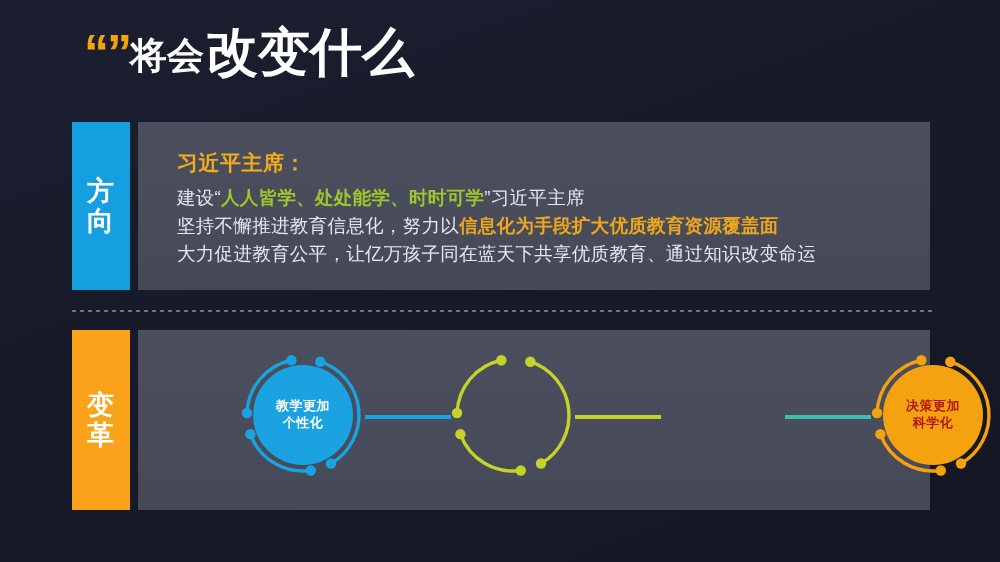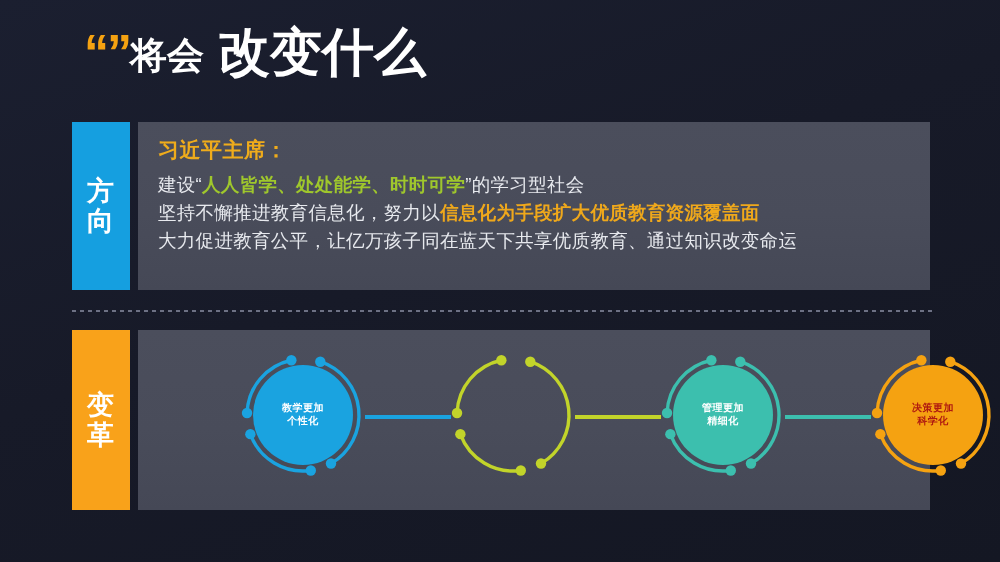--- a/index.html
+++ b/index.html
@@ -47,21 +47,21 @@
     color: #ffffff;
     font-size: 37px;
     font-weight: bold;
     position: relative;
     top: -2px;
   }
   .title-big {
     color: #ffffff;
     font-size: 52px;
     font-weight: bold;
-    margin-left: 14px;
+    margin-left: 2px;
   }
 
   
   .section {
     position: absolute;
     display: flex;
     align-items: stretch;
   }
   .sec-tab {
     width: 58px;
@@ -88,21 +88,22 @@
   
   #section-direction {
     left: 72px;
     top: 122px;
     width: 858px;
     height: 168px;
   }
   #section-direction .sec-tab { background: #159fe0; }
 
   .quote-block {
-    padding: 14px 0 0 20px;
+    padding: 27px 0 0 20px;
+    margin-left: 19px;
   }
   .quote-speaker {
     color: #f0ac1b;
     font-size: 21px;
     font-weight: bold;
     margin-bottom: 7px;
     letter-spacing: .5px;
   }
   .quote-line {
     color: #e7e9ee;
@@ -156,21 +157,21 @@
     top: 12px;
     width: 100px;
     height: 100px;
     border-radius: 50%;
     display: flex;
     flex-direction: column;
     align-items: center;
     justify-content: center;
   }
   .node .disc span {
-    font-size: 10px;
+    font-size: 13px;
     font-weight: bold;
     line-height: 1.28;
     letter-spacing: .5px;
     white-space: nowrap;
   }
 </style>
 </head>
 <body>
 
 <div class="slide">
@@ -186,21 +187,21 @@
     <div class="sec-tab" style="background: rgb(21, 159, 224);">
       <div class="sec-tab-label" id="tab-direction-label">
           <div>方</div>
           <div>向</div>
         </div>
     </div>
     <div class="sec-body">
       <div class="quote-block">
         <div class="quote-speaker">习近平主席：</div>
         <div id="quote-lines">
-            <div class="quote-line"><span>建设“</span><span class="hl-green" style="color: rgb(159, 199, 44);">人人皆学、处处能学、时时可学</span><span>”的学习型社会</span></div>
+            <div class="quote-line"><span>建设“</span><span class="hl-green" style="color: rgb(159, 199, 44);">人人皆学、处处能学、时时可学</span><span>”习近平主席</span></div>
             <div class="quote-line"><span>坚持不懈推进教育信息化，努力以</span><span class="hl-gold" style="color: rgb(239, 168, 27);">信息化为手段扩大优质教育资源覆盖面</span></div>
             <div class="quote-line"><span>大力促进教育公平，让亿万孩子同在蓝天下共享优质教育、通过知识改变命运</span></div>
           </div>
       </div>
     </div>
   </div>
 
   <div class="divider"></div>
 
   <div class="section" id="section-change">
@@ -238,37 +239,20 @@
               <circle cx="79.30495168499706" cy="8.740835087471403" r="5.2" fill="#c2d42a"></circle>
               <circle cx="90" cy="110.49742261192856" r="5.2" fill="#c2d42a"></circle>
               <path d="M 69.79369365376368 117.45501184952793 A 56 56 0 0 1 9.377213235989132 81.15312802623745" stroke="#c2d42a" stroke-width="3.4" fill="none" stroke-linecap="round"></path>
               <circle cx="69.79369365376368" cy="117.45501184952793" r="5.2" fill="#c2d42a"></circle>
               <circle cx="9.377213235989132" cy="81.15312802623745" r="5.2" fill="#c2d42a"></circle>
               <path d="M 6.034113686930638 60.04562818465995 A 56 56 0 0 1 50.356945314205454 7.2237343589068885" stroke="#c2d42a" stroke-width="3.4" fill="none" stroke-linecap="round"></path>
               <circle cx="6.034113686930638" cy="60.04562818465995" r="5.2" fill="#c2d42a"></circle>
               <circle cx="50.356945314205454" cy="7.2237343589068885" r="5.2" fill="#c2d42a"></circle>
             </svg>
           </div>
-          <div class="node" style="left: 523px;">
-            <svg width="124" height="124" viewBox="0 0 124 124">
-              <path d="M 79.30495168499706 8.740835087471403 A 56 56 0 0 1 90 110.49742261192856" stroke="#3cbfae" stroke-width="3.4" fill="none" stroke-linecap="round"></path>
-              <circle cx="79.30495168499706" cy="8.740835087471403" r="5.2" fill="#3cbfae"></circle>
-              <circle cx="90" cy="110.49742261192856" r="5.2" fill="#3cbfae"></circle>
-              <path d="M 69.79369365376368 117.45501184952793 A 56 56 0 0 1 9.377213235989132 81.15312802623745" stroke="#3cbfae" stroke-width="3.4" fill="none" stroke-linecap="round"></path>
-              <circle cx="69.79369365376368" cy="117.45501184952793" r="5.2" fill="#3cbfae"></circle>
-              <circle cx="9.377213235989132" cy="81.15312802623745" r="5.2" fill="#3cbfae"></circle>
-              <path d="M 6.034113686930638 60.04562818465995 A 56 56 0 0 1 50.356945314205454 7.2237343589068885" stroke="#3cbfae" stroke-width="3.4" fill="none" stroke-linecap="round"></path>
-              <circle cx="6.034113686930638" cy="60.04562818465995" r="5.2" fill="#3cbfae"></circle>
-              <circle cx="50.356945314205454" cy="7.2237343589068885" r="5.2" fill="#3cbfae"></circle>
-            </svg>
-            <div class="disc" style="background: rgb(60, 191, 174); color: rgb(255, 255, 255);">
-              <span>管理更加</span>
-              <span>精细化</span>
-            </div>
-          </div>
           <div class="node" style="left: 733px; text-align: center;">
             <svg width="124" height="124" viewBox="0 0 124 124">
               <path d="M 79.30495168499706 8.740835087471403 A 56 56 0 0 1 90 110.49742261192856" stroke="#f5a211" stroke-width="3.4" fill="none" stroke-linecap="round"></path>
               <circle cx="79.30495168499706" cy="8.740835087471403" r="5.2" fill="#f5a211"></circle>
               <circle cx="90" cy="110.49742261192856" r="5.2" fill="#f5a211"></circle>
               <path d="M 69.79369365376368 117.45501184952793 A 56 56 0 0 1 9.377213235989132 81.15312802623745" stroke="#f5a211" stroke-width="3.4" fill="none" stroke-linecap="round"></path>
               <circle cx="69.79369365376368" cy="117.45501184952793" r="5.2" fill="#f5a211"></circle>
               <circle cx="9.377213235989132" cy="81.15312802623745" r="5.2" fill="#f5a211"></circle>
               <path d="M 6.034113686930638 60.04562818465995 A 56 56 0 0 1 50.356945314205454 7.2237343589068885" stroke="#f5a211" stroke-width="3.4" fill="none" stroke-linecap="round"></path>
               <circle cx="6.034113686930638" cy="60.04562818465995" r="5.2" fill="#f5a211"></circle>

